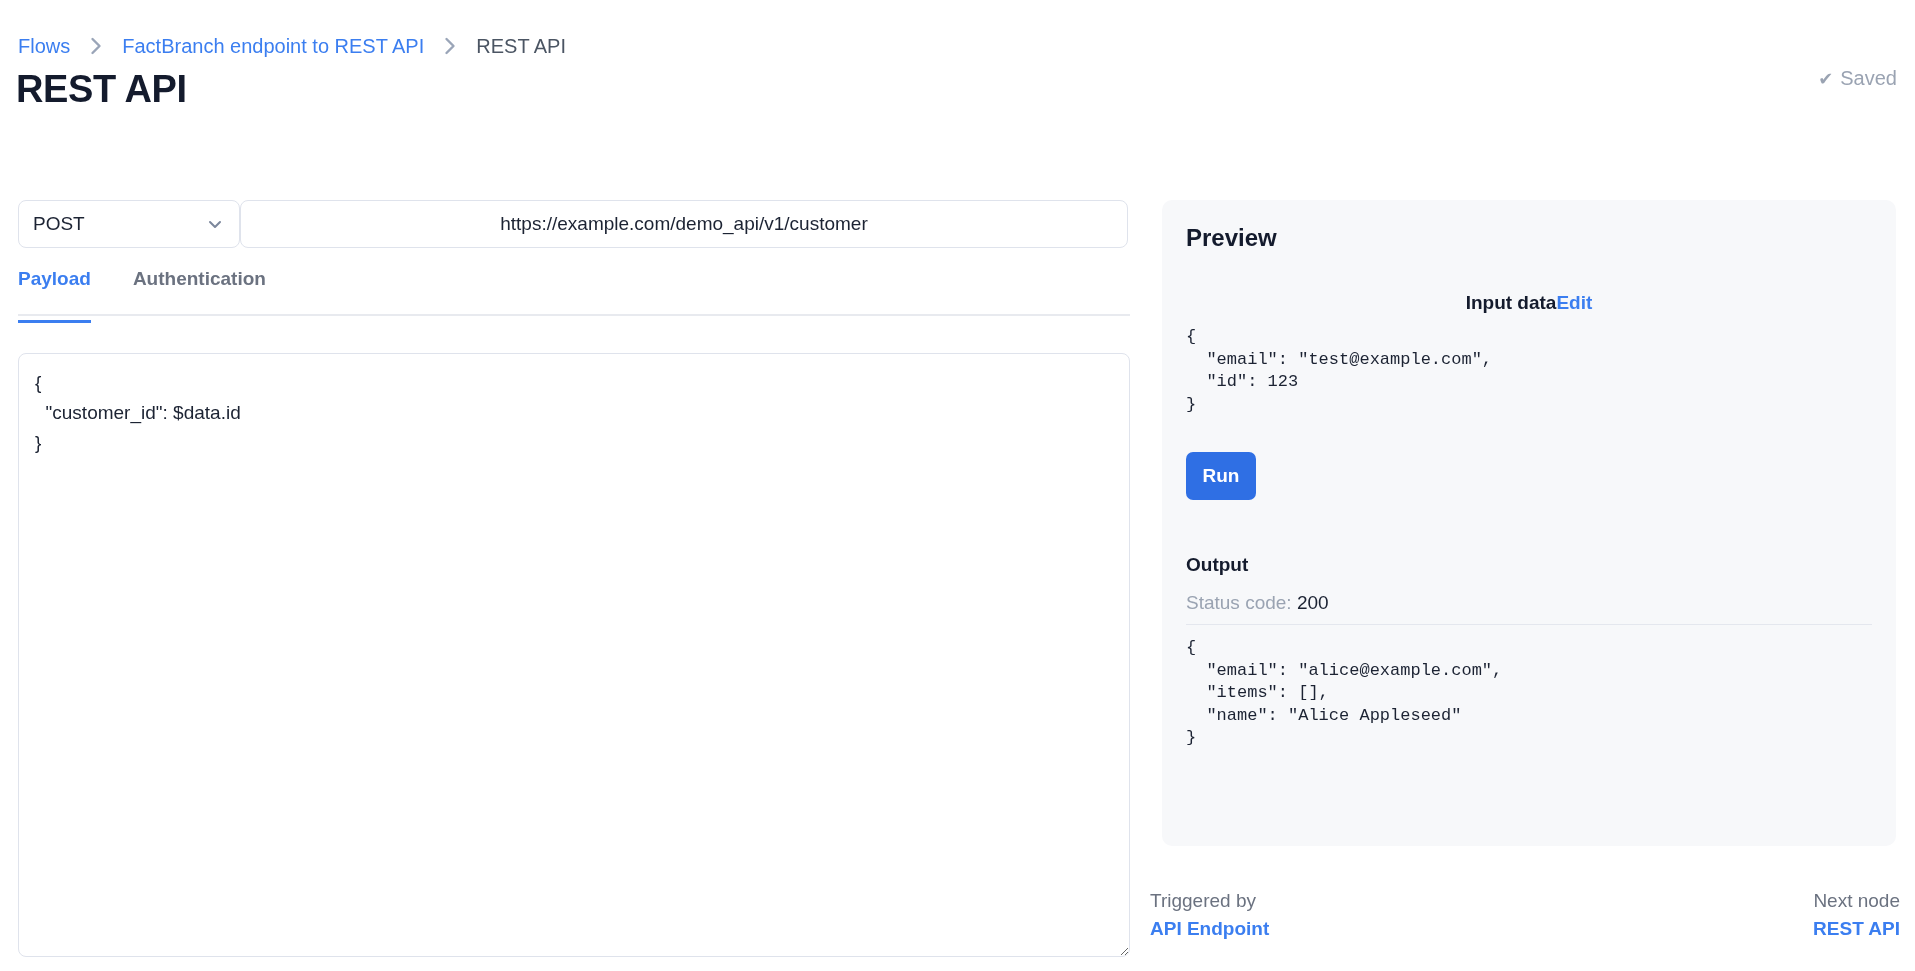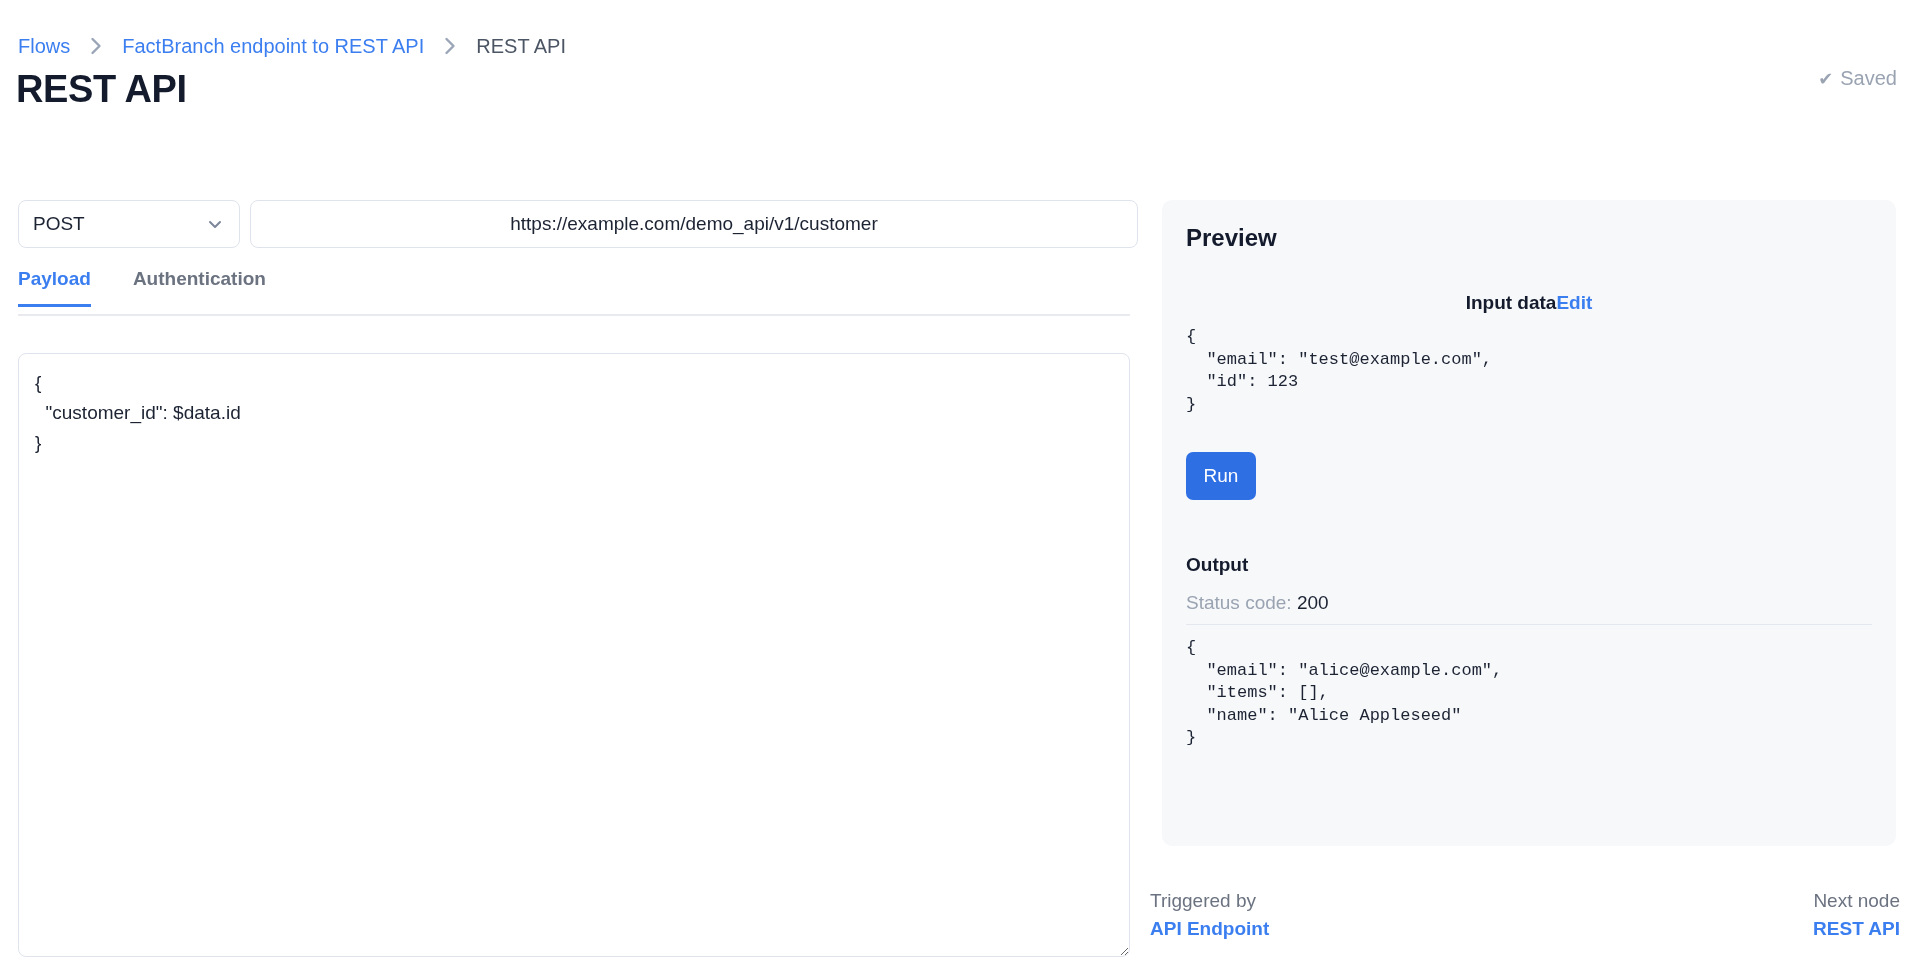--- a/index.html
+++ b/index.html
@@ -40,21 +40,21 @@
     font-size: 20px; color: #9aa3b2;
     display: flex; align-items: center; gap: 7px;
   }
   .saved-check { font-size: 18px; color: #9aa3b2; }
 
   
   .left-col { position: absolute; left: 0; top: 0; width: 1140px; height: 971px; }
 
   .request-row {
     position: absolute; left: 18px; top: 200px;
-    display: flex; align-items: center; gap: 10px;
+    display: flex; align-items: center; 
   }
   .method-select {
     position: relative;
     width: 222px; height: 48px;
     border: 1px solid #dfe3ec; border-radius: 8px;
     background: #ffffff;
     display: flex; align-items: center;
     padding: 0 14px;
     font-size: 19px; color: #1c2333;
     cursor: pointer;
@@ -76,21 +76,21 @@
 
   
   .tabs {
     position: absolute; left: 18px; top: 268px;
     width: 1112px; height: 48px;
     border-bottom: 2px solid #e8eaef;
     display: flex; align-items: flex-start; gap: 0;
   }
   .tab {
     font-size: 19px; font-weight: bold;
-    padding: 0 0 14px 0; margin-right: 42px;
+    padding: 0 0 30px 0; margin-right: 42px;
     color: #6b7280; cursor: pointer;
     border-bottom: 3px solid transparent;
     margin-bottom: -2px;
     white-space: nowrap;
   }
   .tab.active { color: #3b7ef0; border-bottom-color: #3b7ef0; }
 
   
   .payload-area {
     position: absolute; left: 18px; top: 353px;
@@ -137,21 +137,21 @@
   }
 
   .run-row {
     display: flex; align-items: center; gap: 24px;
     margin-top: 36px;
   }
   .run-button {
     width: 70px; height: 48px;
     background: #2f6fe4; color: #ffffff;
     border: none; border-radius: 7px;
-    font-size: 19px; font-weight: normal;
+    font-size: 19px; font-weight: bold;
     font-family: "Liberation Sans", sans-serif;
     cursor: pointer;
   }
   .run-hint { font-size: 19px; color: #aab2c0; }
 
   .output-label {
     font-size: 19px; font-weight: bold; color: #141b2d;
     margin-top: 54px; margin-bottom: 16px;
   }
   .status-line { font-size: 19px; margin-bottom: 10px; }

